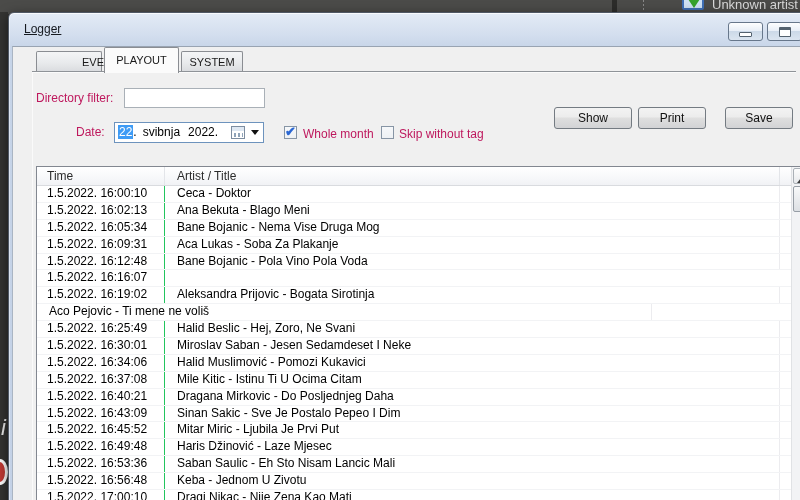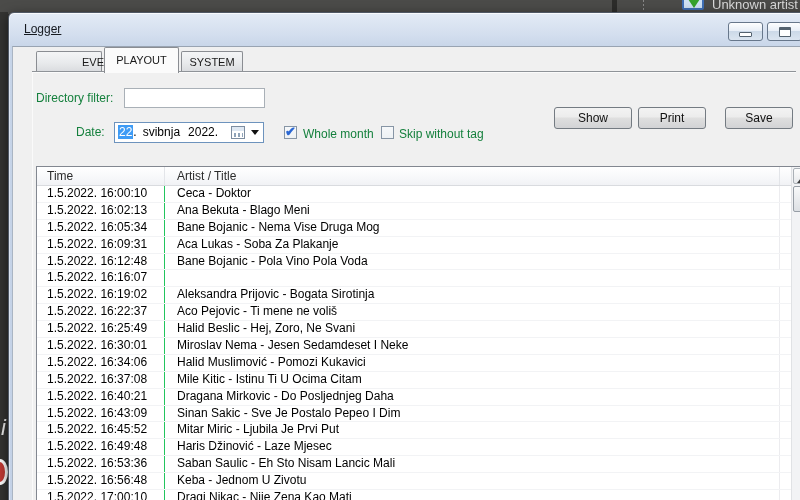--- a/index.html
+++ b/index.html
@@ -47,21 +47,21 @@
     font-size:11px; text-align:center; line-height:20px; color:#1a1a1a; }
   .tab.events { left:23px; top:4px; width:66px;padding-left:45px; }
   .tab.system { left:168px; top:4px; width:62px; }
   .tab.active { left:91px; top:0; width:75px; height:26px; background:#fbfbfb;
     line-height:24px; z-index:3; }
   .tab-line { position:absolute; left:19px; top:24px; width:764px; height:2px; z-index:1;
     border-top:1px solid #8f9398; background:#fbfbfb; }
   .tabpage-left { position:absolute; left:19px; top:25px; bottom:0; width:1px; background:#fafafa; }
 
   
-  .lbl { position:absolute; color:#15803d;text-align:right; }
+  .lbl { position:absolute; color:#be185d;text-align:right; }
   .textbox { position:absolute; left:111px; top:41px; width:141px; height:20px;
     border:1px solid #a9b0b7; background:#fff; font-size:12px; padding:2px 4px;
     font-family:"Liberation Sans", sans-serif; }
   .datefield { position:absolute; left:101px; top:75px; width:150px; height:21px;
     border:1px solid var(--focus-border); background:#fff; line-height:19px; padding-left:3px; }
   .date-day { background:var(--sel-blue); color:#fff; padding:0 1px; }
   .date-month { margin-left:6px; }
   .date-year { margin-left:8px; }
   .cal-btn { position:absolute; right:18px; top:3px; width:14px; height:13px;
     border:1px solid #7d8da0; background:linear-gradient(#dfe8f2 0 4px, #fff 4px); }
@@ -204,32 +204,31 @@
           <div class="lv-row">
     <div class="cell time">1.5.2022. 16:16:07</div>
     <div class="cell fill"></div>
   </div>
           <div class="lv-row">
     <div class="cell time">1.5.2022. 16:19:02</div>
     <div class="cell title">Aleksandra Prijovic - Bogata Sirotinja</div>
     <div class="cell fill"></div>
   </div>
           <div class="lv-row">
-    <div class="cell time">1.5.2022. 16:22:37</div>
     <div class="cell title">Aco Pejovic - Ti mene ne voliš</div>
     <div class="cell fill"></div>
   </div>
           <div class="lv-row">
     <div class="cell time">1.5.2022. 16:25:49</div>
     <div class="cell title">Halid Beslic - Hej, Zoro, Ne Svani</div>
     <div class="cell fill"></div>
   </div>
           <div class="lv-row">
     <div class="cell time">1.5.2022. 16:30:01</div>
-    <div class="cell title">Miroslav Nema - Jesen Sedamdeset I Neke</div>
+    <div class="cell title">Miroslav Saban - Jesen Sedamdeset I Neke</div>
     <div class="cell fill"></div>
   </div>
           <div class="lv-row">
     <div class="cell time">1.5.2022. 16:34:06</div>
     <div class="cell title">Halid Muslimović - Pomozi Kukavici</div>
     <div class="cell fill"></div>
   </div>
           <div class="lv-row">
     <div class="cell time">1.5.2022. 16:37:08</div>
     <div class="cell title">Mile Kitic - Istinu Ti U Ocima Citam</div>

